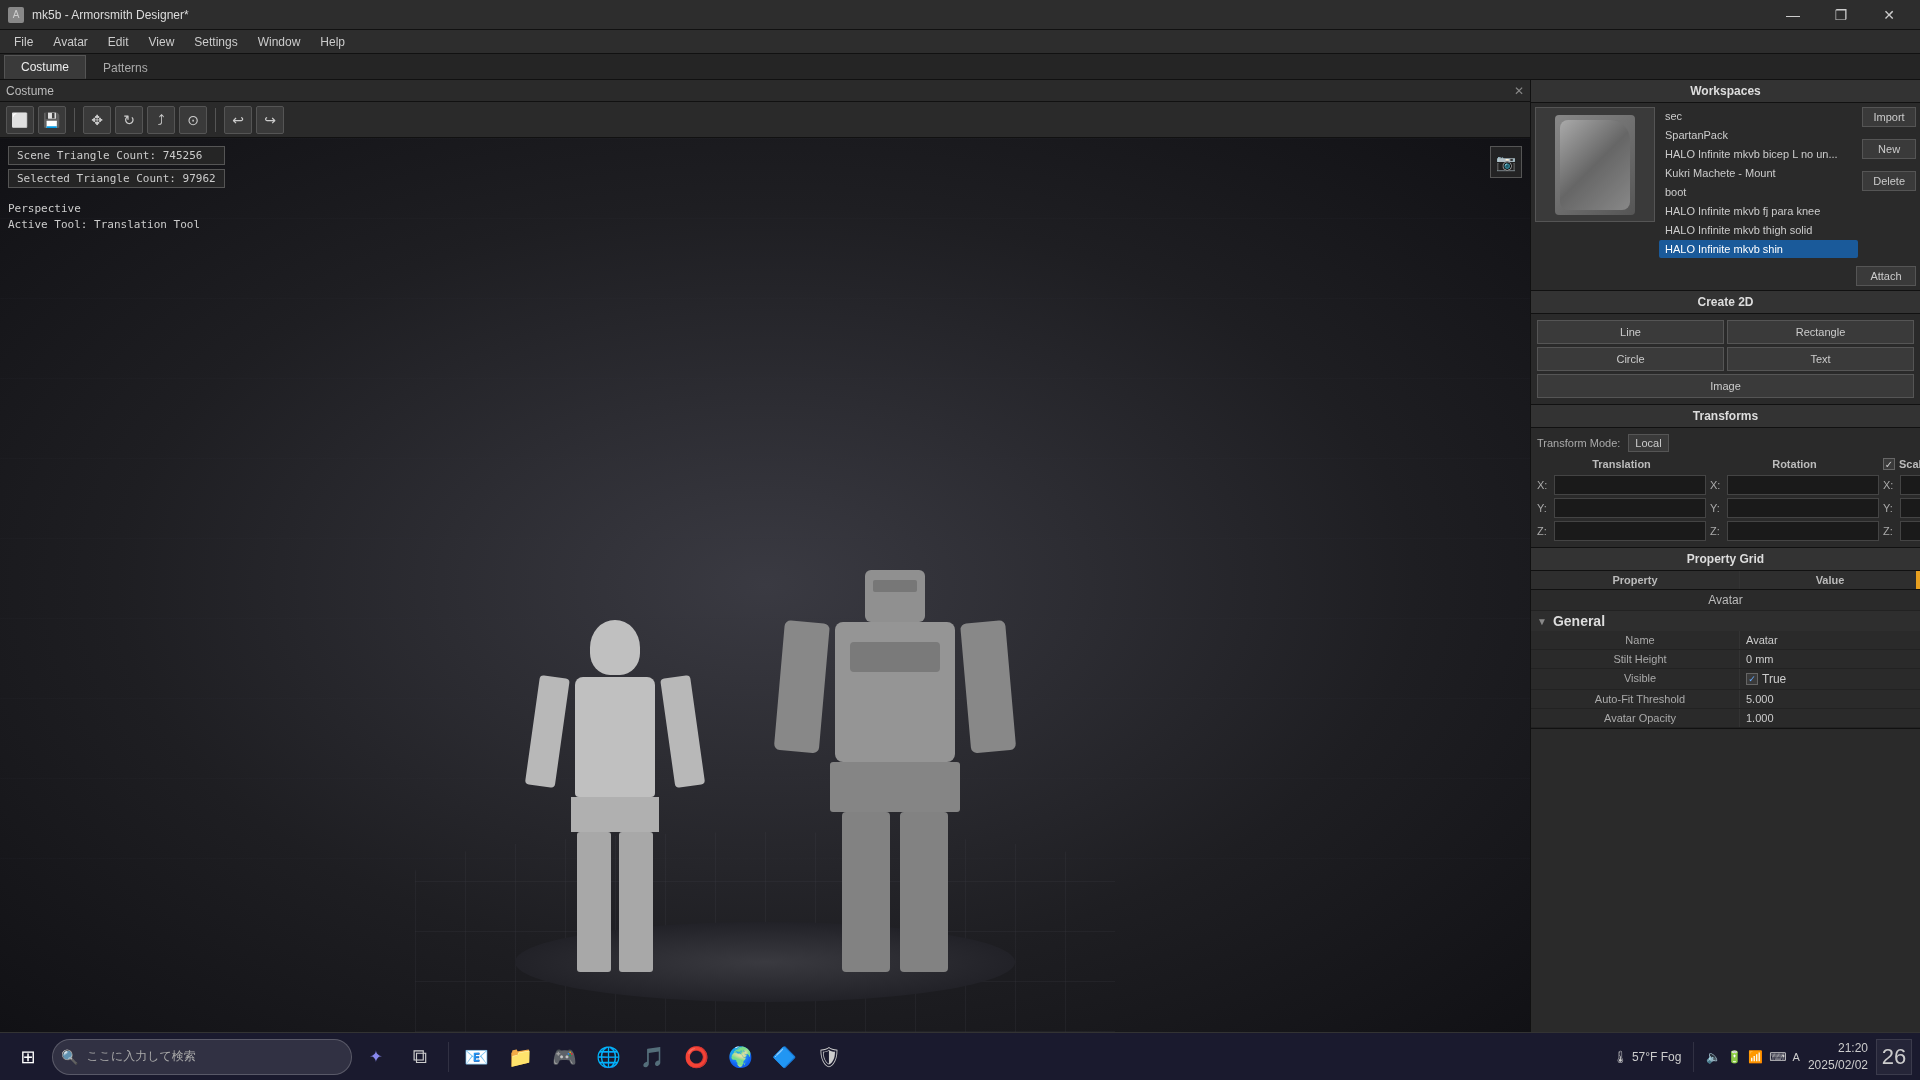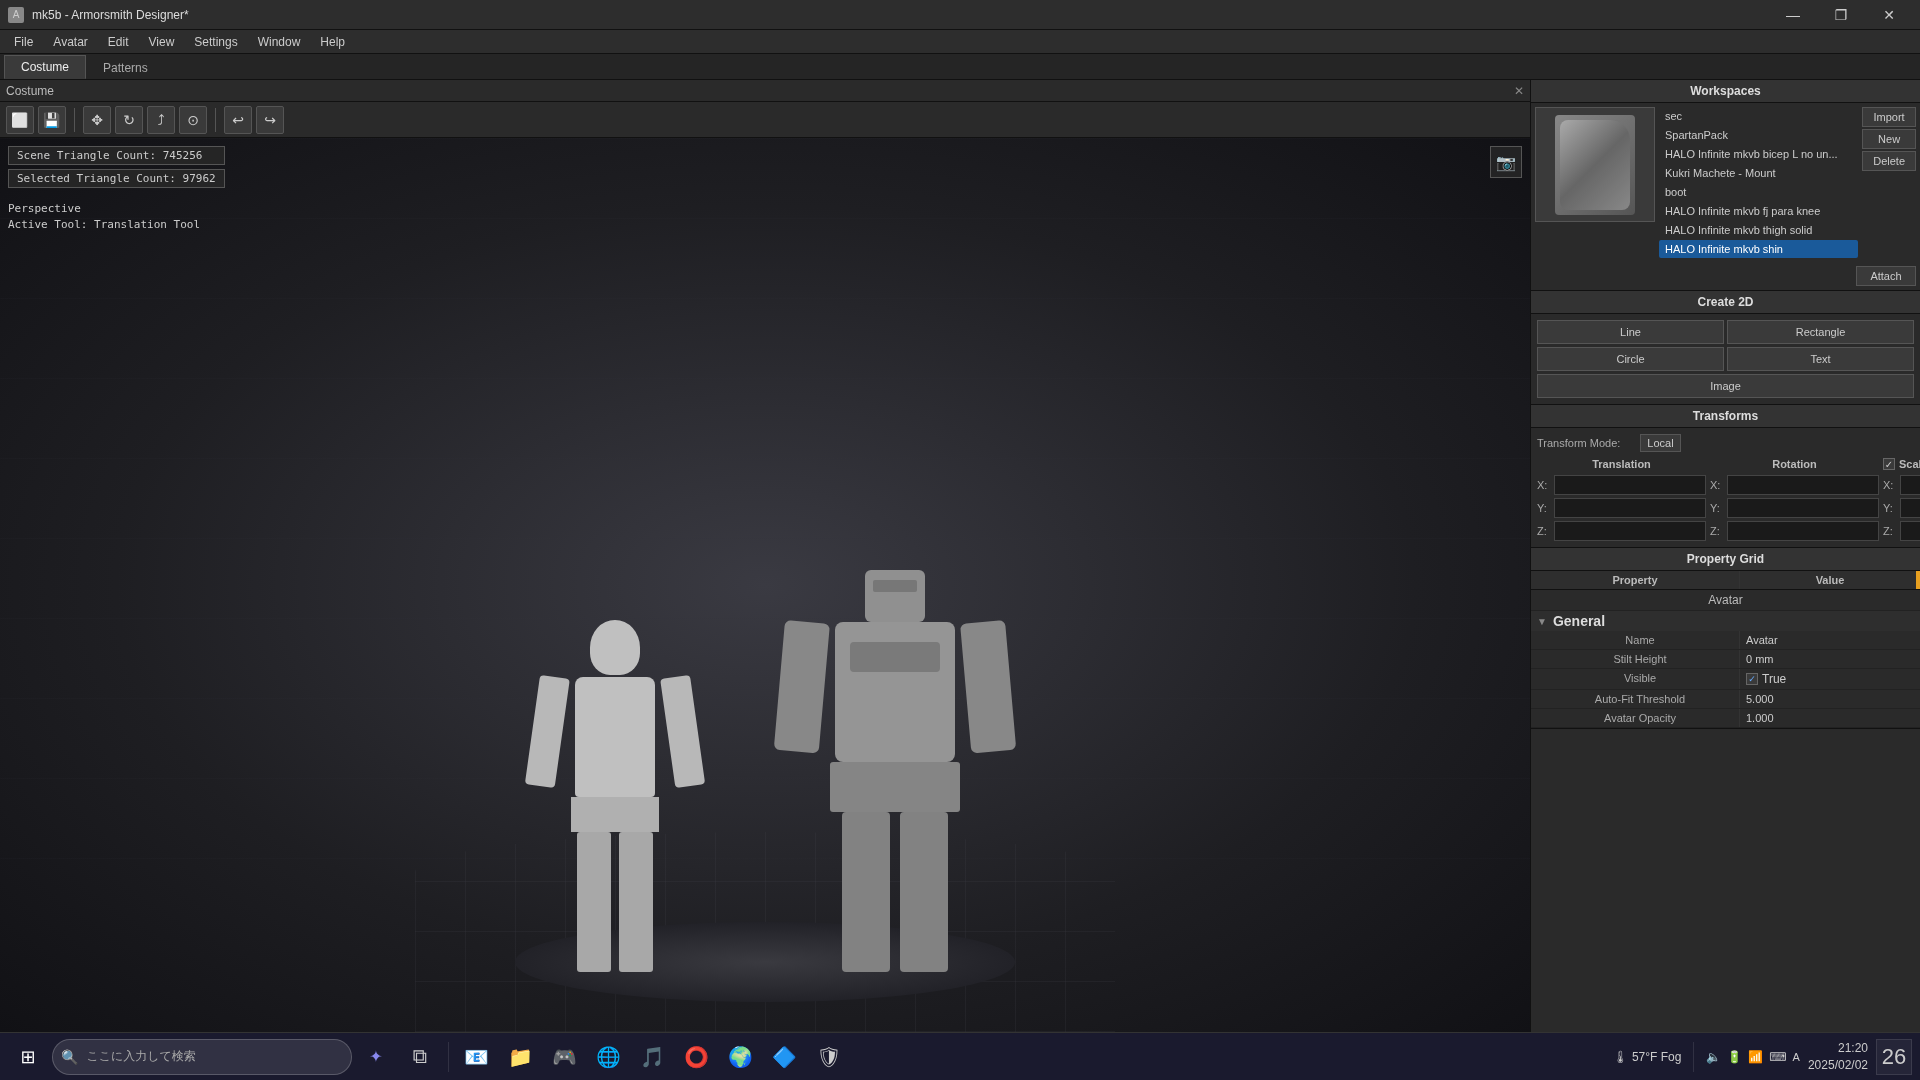--- a/index.html
+++ b/index.html
@@ -250,21 +250,21 @@
     .create2d-full {
       grid-column: 1 / -1;
     }
 
     
     #transforms-panel { padding: 6px; }
     #transform-mode-row {
       display: flex;
       align-items: center;
       margin-bottom: 6px;
-      gap: 20px;
+      gap: 8px;
     }
     .label-text { color: #aaa; font-size: 11px; }
     .mode-value {
       color: #ccc;
       font-size: 11px;
       background: #3a3a3a;
       border: 1px solid #555;
       padding: 2px 6px;
       text-align: right;
     }
@@ -402,21 +402,21 @@
       border: 1px solid rgba(255,255,255,0.1);
       display: flex; align-items: center; justify-content: center;
       font-size: 22px; color: #ccc;
     }
 
     
     .sparkle { color: #8888ee; font-size: 16px; }
 
     
     #ws-main { display: flex; gap: 4px; padding: 4px; }
-    #ws-right { display: flex; flex-direction: column; justify-content: flex-start; gap: 2px; }
+    #ws-right { display: flex; flex-direction: column; justify-content: flex-start; gap: 12px; }
 
     
     ::-webkit-scrollbar { width: 6px; background: #1a1a1a; }
     ::-webkit-scrollbar-thumb { background: #444; border-radius: 3px; }
   </style>
 </head>
 <body>
 
 <div id="titlebar">
   <div id="titlebar-left">

